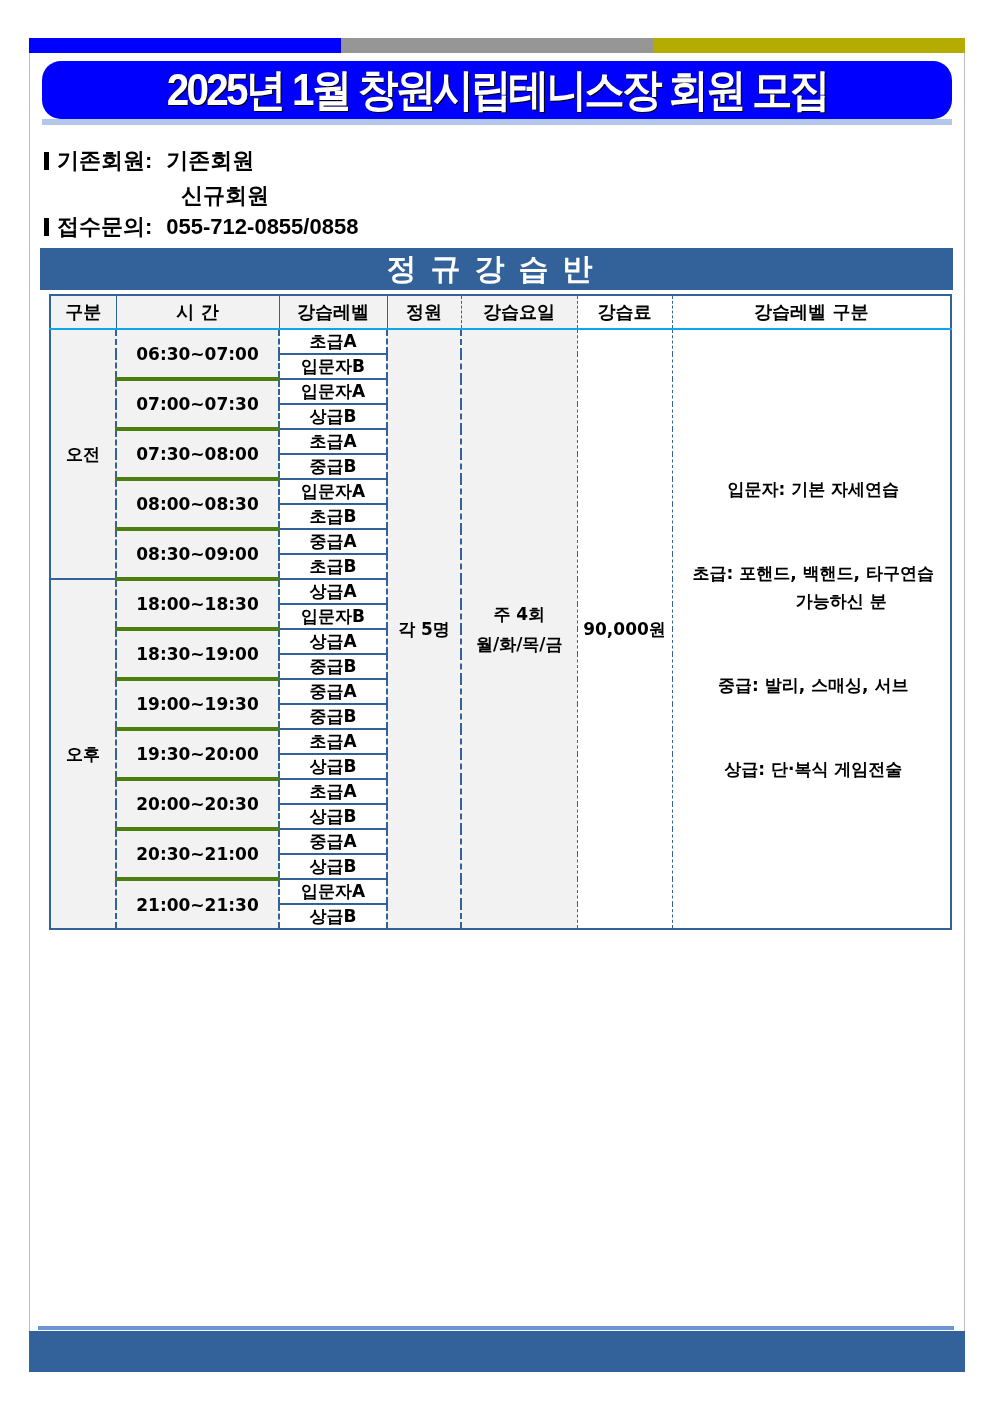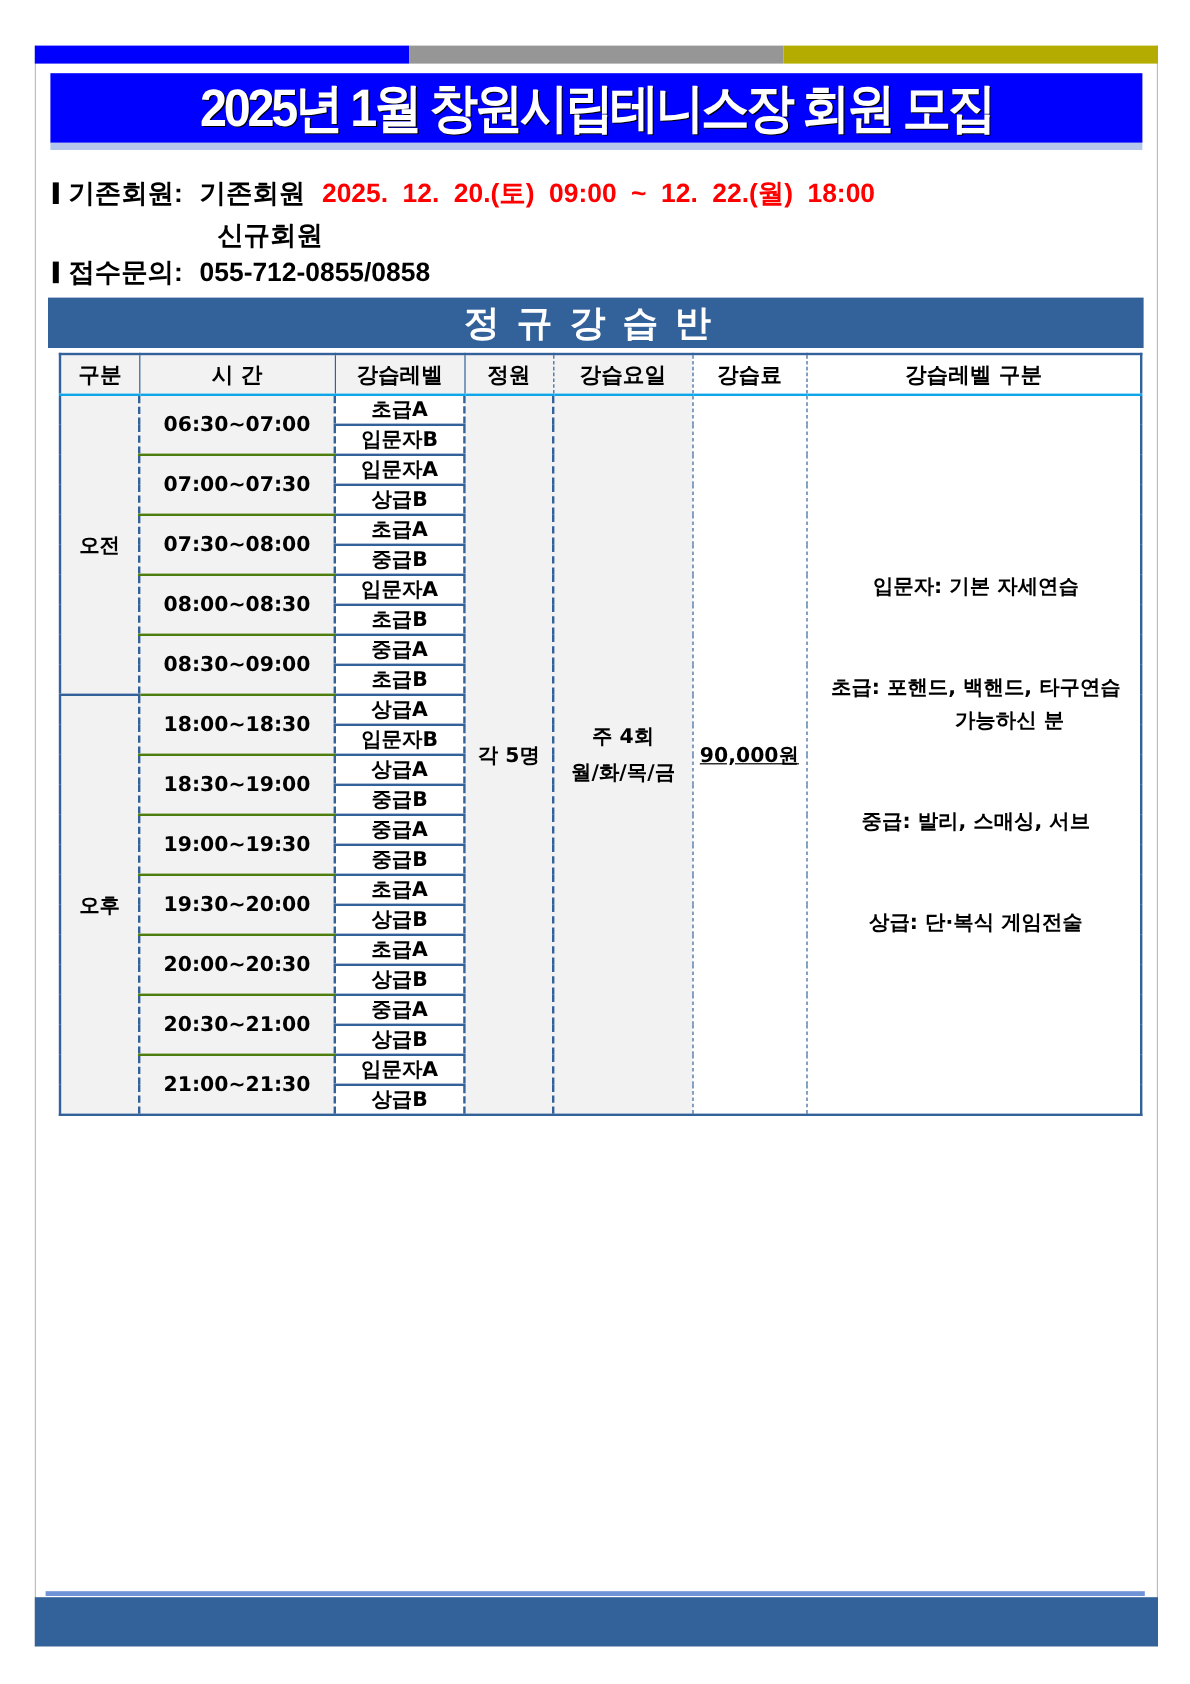--- a/index.html
+++ b/index.html
@@ -1,42 +1,42 @@
 <!DOCTYPE html>
 <html><head>
 <meta charset="utf-8">
 <style>
   * { box-sizing: border-box; margin: 0; padding: 0; }
   body { width: 992px; height: 1403px; background: #ffffff; position: relative; font-family: "DejaVu Sans", "Liberation Sans", sans-serif; color: #000; }
   .page-frame { position: absolute; left: 29px; top: 38px; width: 936px; height: 1334px; border: 1px solid #bdbdbd; border-top: none; }
   .topbar { position: absolute; left: 29px; top: 38px; width: 936px; height: 15px; display: flex; }
   .topbar div { flex: 1; }
-  .title-box { position: absolute; left: 42px; top: 61px; width: 910px; height: 58px; background: #0000ff; display: flex; align-items: center; justify-content: center; }
+  .title-box { position: absolute; left: 42px; top: 61px; width: 910px; height: 58px; background: #0000ff; display: flex; align-items: center; justify-content: center; border-radius: 19px; }
   .title-shadow { position: absolute; left: 42px; top: 119px; width: 910px; height: 6px; background: #b4c6ec; }
   .title-text { color: #fff; font-family: "Liberation Sans", sans-serif; font-weight: bold; font-size: 44px; letter-spacing: -3px; transform: scaleX(0.92); white-space: nowrap; text-shadow: 1px 1px 0 #000; }
   .info { position: absolute; left: 44px; font-size: 22px; font-weight: bold; white-space: nowrap; display: flex; align-items: center; font-family: "Liberation Sans", sans-serif; }
   .bullet { display: inline-block; width: 5px; height: 18px; background: #000; margin-right: 8px; }
   .red { color: #ff0000; }
   .sp { display: inline-block; }
   .section-bar { position: absolute; left: 40px; top: 248px; width: 913px; height: 42px; background: #336199; display: flex; align-items: center; justify-content: center; }
   .section-title { color: #fff; font-size: 30px; font-weight: bold; letter-spacing: 14px; }
   table { position: absolute; left: 49px; top: 294px; width: 903px; border-collapse: collapse; border: 2px solid #336199; table-layout: fixed; }
   th, td { text-align: center; vertical-align: middle; font-size: 17px; font-weight: bold; }
   th { height: 34px; background: #f2f2f2; border-bottom: 2px solid #0ea5e9; font-weight: bold; font-size: 18px; }
   th.white { background: #fff; }
   td.gray { background: #f2f2f2; }
-  td.time { border-top: 2px solid #4d7c0f; }
+  td.time { border-top: 4px solid #4d7c0f; }
   td.lvl { background: #fff; height: 24px; }
   td.lvl.top { border-top: 2px solid #336199; }
   .c1 { border-right: 2px dashed #336199; }
   .c2 { border-right: 2px dashed #336199; }
   .c3 { border-right: 2px dashed #336199; }
   .c4 { border-right: 2px dashed #336199; }
   .c5 { border-right: 1px dashed #336199; }
-  .c6 { border-right: 1px dashed #336199; text-decoration: underline; }
+  .c6 { border-right: 1px dashed #336199; }
   th.sol { border-right: 1px solid #336199; }
   th.dsh { border-right: 1px dashed #336199; }
   td.am-pm { border-top: 2px solid #336199; }
   .desc { text-align: center; padding-left: 4px; font-size: 17px; line-height: 28px; }
   .desc p { margin-bottom: 56px; }
   .bottom-line { position: absolute; left: 38px; top: 1326px; width: 916px; height: 4px; background: #7092d6; }
   .footer { position: absolute; left: 29px; top: 1331px; width: 936px; height: 41px; background: #336199; }
 </style>
 </head>
 <body>
@@ -52,21 +52,20 @@
   <span class="title-text">2025년 1월 창원시립테니스장 회원 모집</span>
 </div>
 <div class="title-shadow"></div>
 
 <div class="info" style="top:146px">
   <span class="bullet"></span>
   <span>기존회원:</span>
   <span style="width:14px" class="sp"></span>
   <span>기존회원</span>
   <span style="width:14px" class="sp"></span>
-  <span class="red" style="word-spacing:6px">2025. 12. 20.(토) 09:00 ~ 12. 22.(월) 18:00</span>
 </div>
 <div class="info" style="top:181px; left:181px">
   <span>신규회원</span>
   <span style="width:14px" class="sp"></span>
 </div>
 <div class="info" style="top:212px">
   <span class="bullet"></span>
   <span>접수문의:</span>
   <span style="width:14px" class="sp"></span>
   <span>055-712-0855/0858</span>

